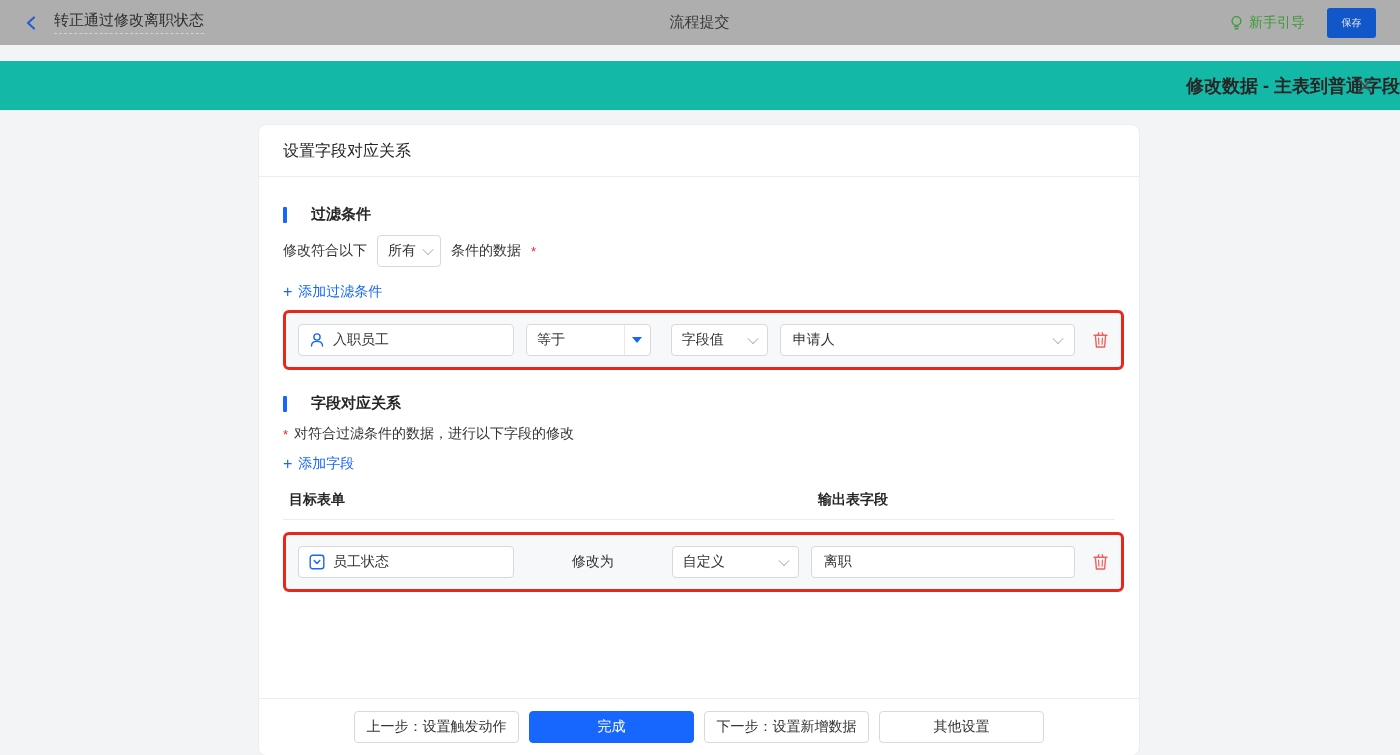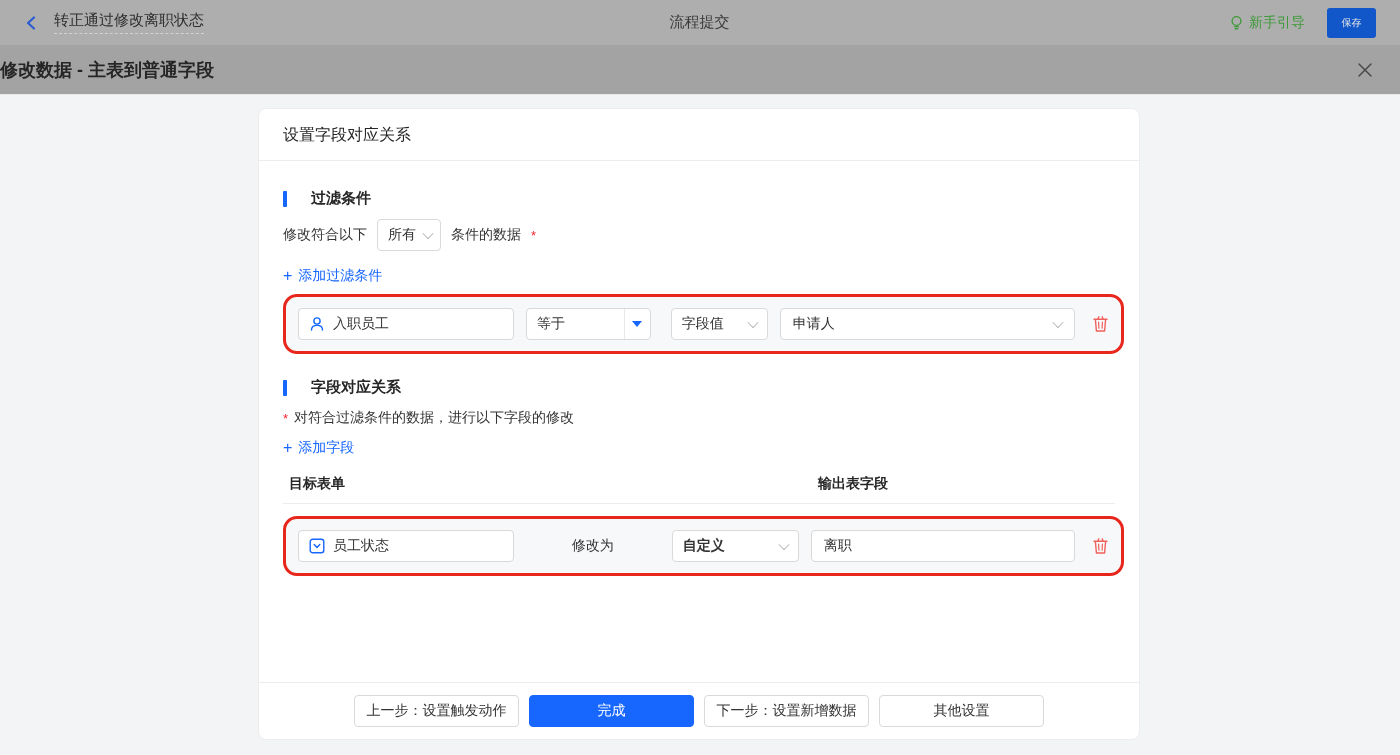--- a/index.html
+++ b/index.html
@@ -27,23 +27,24 @@
   .topbar-right { margin-left: auto; display: flex; align-items: center; gap: 22px; position: relative; z-index: 1; }
   .guide { display: flex; align-items: center; gap: 5px; color: #3f9b3a; font-size: 14px; cursor: pointer; }
   .save-btn {
     background: #1157c9; color: #e8e8e8; border: none; border-radius: 3px;
     width: 49px; height: 30px; font-size: 10px; cursor: pointer;
     font-family: inherit;
   }
 
   
   .modal-header {
-    height: 50px; background: #a3a3a3; position: relative;
-    display: flex; align-items: center; justify-content: flex-start;
+    height: 50px; background: #14b8a6; position: relative;
+    display: flex; align-items: center; justify-content: flex-end;
     border-bottom: 1px solid #eaeaea;
+    margin-top: 16px;
   }
   .modal-title { font-size: 18px; font-weight: bold; color: #262626; }
   .close-btn {
     position: absolute; right: 24px; top: 50%; transform: translateY(-50%);
     width: 22px; height: 22px; display: flex; align-items: center; justify-content: center;
     cursor: pointer;
   }
 
   
   .modal-body { height: 660px; background: #f3f4f6; padding: 13px 0 15px 258px; }
@@ -78,21 +79,21 @@
     height: 32px; background: #fff; border: 1px solid #d9d9d9; border-radius: 4px;
     display: flex; align-items: center; font-size: 14px; color: #333; cursor: pointer;
   }
   .chev {
     width: 8px; height: 8px; border-right: 1.6px solid #b9b9b9; border-bottom: 1.6px solid #b9b9b9;
     transform: rotate(45deg) translate(-1px,-1px); flex: none;
   }
   .sel-all { width: 64px; padding: 0 8px 0 10px; justify-content: space-between; }
 
   .highlight-row {
-    margin-top: 9px; border: 3px solid #e8271c; border-radius: 14px;
+    margin-top: 9px; border: 3px solid #e8271c; border-radius: 6px;
     background: #f7f8fa; padding: 11px 12px; display: flex; align-items: center;
     width: 841px;
   }
   .field-input { width: 218px; padding: 0 10px; gap: 8px; cursor: text; }
   .op-select { width: 126px; margin-left: 12px; padding: 0; }
   .op-text { flex: 1; padding-left: 10px; }
   .op-caret {
     width: 26px; height: 100%; border-left: 1px solid #e8e8e8;
     display: flex; align-items: center; justify-content: center;
   }
@@ -101,21 +102,21 @@
   .value-select { width: 298px; margin-left: 12px; padding: 0 12px; justify-content: space-between; }
   .trash-btn { margin-left: 17px; display: flex; align-items: center; cursor: pointer; }
 
   .mapping-desc { margin-top: 12px; display: flex; align-items: center; gap: 6px; font-size: 14px; color: #333; }
   .col-headers { margin-top: 18px; position: relative; height: 20px; font-weight: bold; color: #262626; font-size: 14px; }
   .col-headers .col2 { position: absolute; left: 535px; top: 0; }
   .col-headers .col1 { position: absolute; left: 6px; top: 0; }
   .col-divider { margin-top: 8px; border-bottom: 1px solid #ececec; }
 
   .action-label { width: 158px; text-align: center; color: #333; flex: none; }
-  .mode-select { width: 128px; padding: 0 10px; justify-content: space-between; font-weight: bold; }
+  .mode-select { width: 128px; padding: 0 10px; justify-content: space-between; }
   .value-input { width: 267px; margin-left: 12px; padding: 0 12px; cursor: text; text-align: right; }
 
   .card-footer {
     flex: none; height: 57px; border-top: 1px solid #ececec;
     display: flex; align-items: center; justify-content: center; gap: 10px;
   }
   .step-btn {
     height: 32px; width: 165px; background: #fff; border: 1px solid #d9d9d9;
     border-radius: 4px; font-size: 14px; color: #333; cursor: pointer;
     font-family: inherit;

